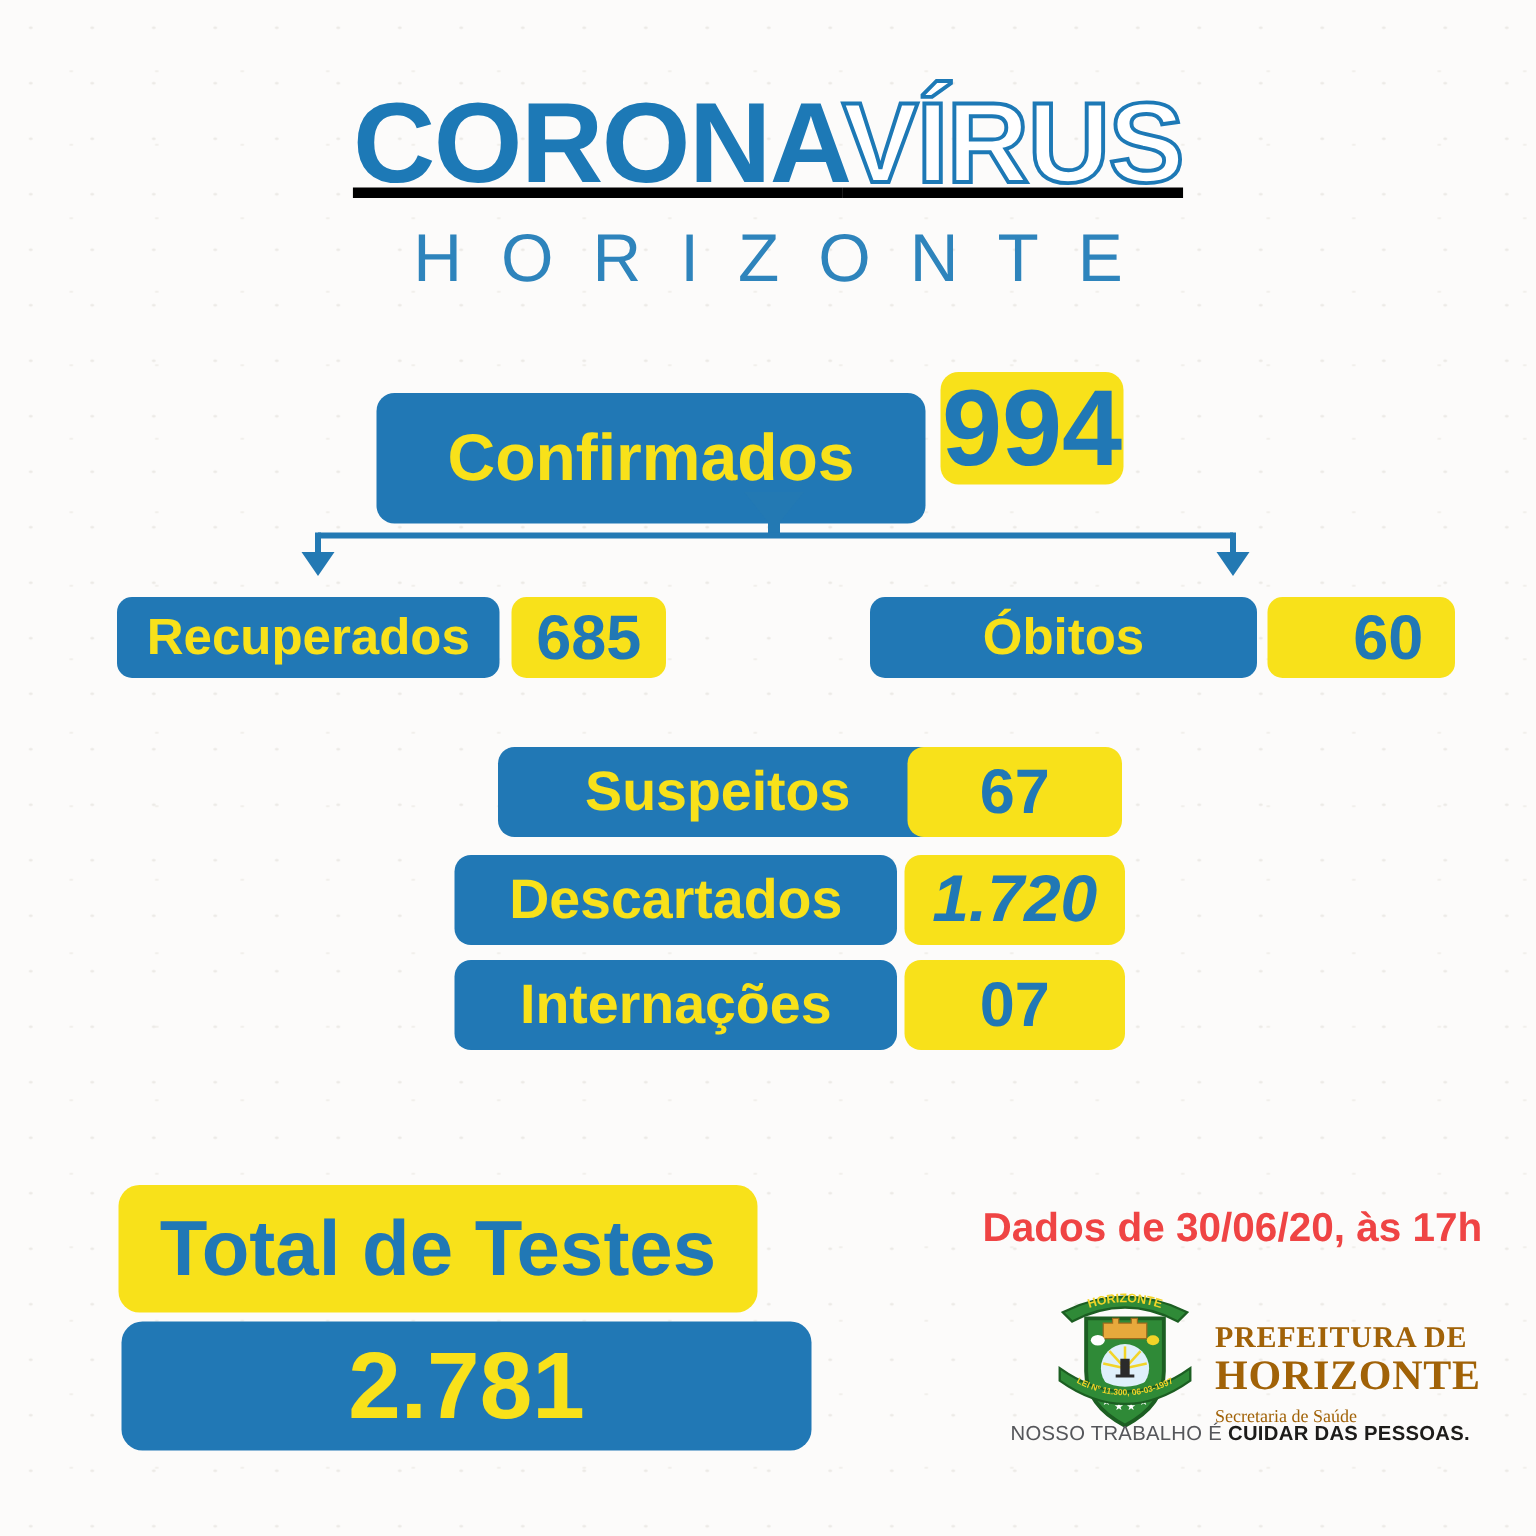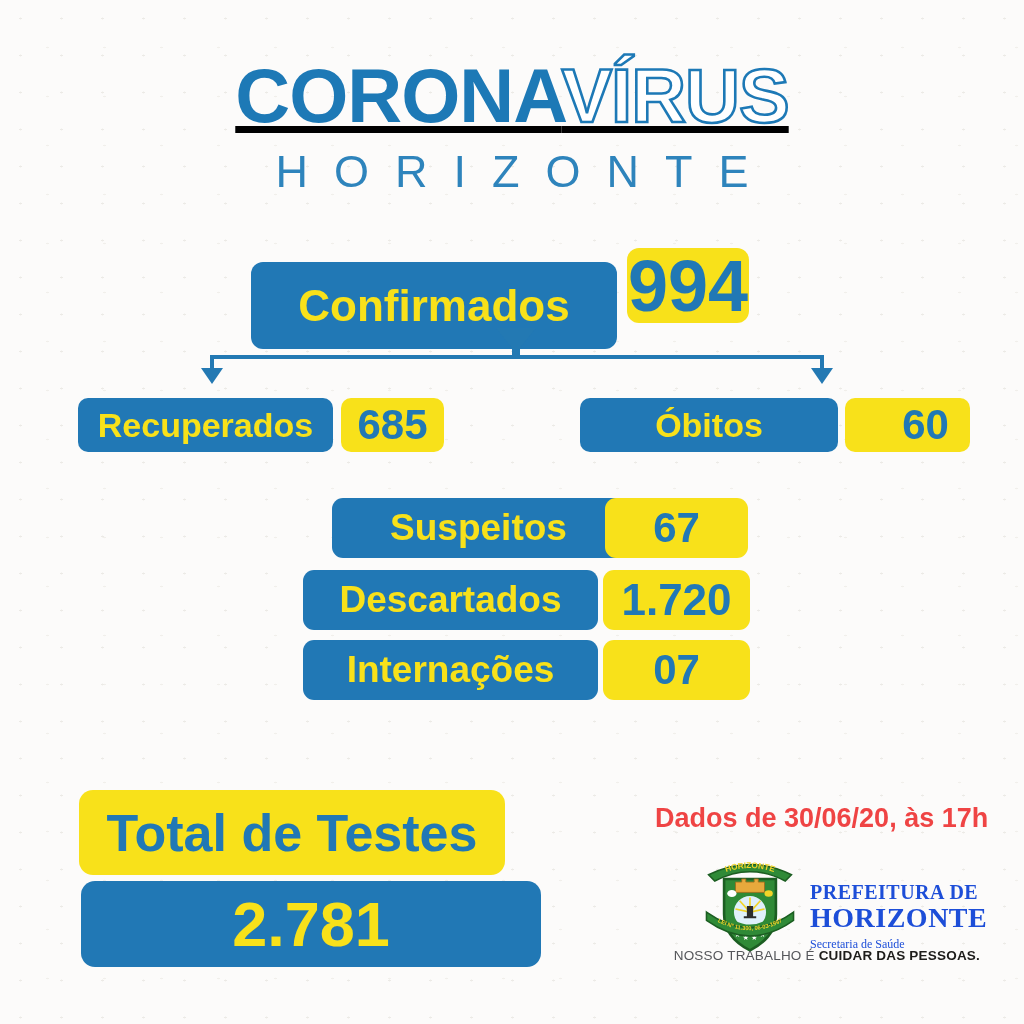--- a/index.html
+++ b/index.html
@@ -19,21 +19,21 @@
   .title-line{font-weight:800;font-size:76px;line-height:1.0;letter-spacing:-1px;white-space:nowrap;text-decoration:underline;}
   .t-solid{color:#1d79b6;}
   .t-outline{color:#ffffff;-webkit-text-stroke:2.6px #1d79b6;text-stroke:2.6px #1d79b6;}
   .subtitle{margin-top:12px;font-size:45px;font-weight:400;color:#2e84bc;letter-spacing:26px;padding-left:26px;white-space:nowrap;}
   
   .bluebox{background:#2178b5;color:#f8e11a;border-radius:12px;
     display:flex;align-items:center;justify-content:center;font-weight:700;}
   .yellowbox{background:#f8e11a;color:#2178b5;border-radius:12px;
     display:flex;align-items:center;justify-content:center;font-weight:700;}
   
-  .org-text{font-family:"Liberation Serif", serif;color:#1d4ed8;line-height:1.0;}
+  .org-text{font-family:"Liberation Serif", serif;color:#a16207;line-height:1.0;}
   .org-l1{font-size:20px;font-weight:700;letter-spacing:0.5px;}
   .org-l2{font-size:28px;font-weight:700;letter-spacing:0.5px;margin-top:2px;}
   .org-l3{font-size:12px;font-weight:400;margin-top:6px;}
   .date-note{font-size:27px;font-weight:700;color:#ef4444;text-align:center;white-space:nowrap;}
   .slogan{font-size:13.5px;color:#55565a;text-align:right;white-space:nowrap;letter-spacing:0.2px;}
   .slogan b{color:#1d1c1a;font-weight:700;}
 </style>
 </head>
 <body>
 
@@ -57,21 +57,21 @@
 <div class="abs bluebox" style="left:78px;top:398px;width:255px;height:54px;font-size:34px;border-radius:10px;">Recuperados</div>
 <div class="abs yellowbox" style="left:341px;top:398px;width:103px;height:54px;font-size:42px;border-radius:10px;">685</div>
 
 <div class="abs bluebox" style="left:580px;top:398px;width:258px;height:54px;font-size:34px;border-radius:10px;">Óbitos</div>
 <div class="abs yellowbox" style="left:845px;top:398px;width:89px;height:54px;font-size:42px;border-radius:10px;padding-left:36px;">60</div>
 
 <div class="abs bluebox" style="left:305px;top:498px;width:293px;height:60px;font-size:37px;border-radius:11px;margin-left:27px;">Suspeitos</div>
 <div class="abs yellowbox" style="left:605px;top:498px;width:143px;height:60px;font-size:42px;border-radius:11px;">67</div>
 
 <div class="abs bluebox" style="left:303px;top:570px;width:295px;height:60px;font-size:37px;border-radius:11px;">Descartados</div>
-<div class="abs yellowbox" style="left:603px;top:570px;width:147px;height:60px;font-size:44px;border-radius:11px;">1.720</div>
+<div class="abs yellowbox" style="left:603px;top:570px;width:147px;height:60px;font-size:44px;border-radius:11px;font-style:italic;">1.720</div>
 
 <div class="abs bluebox" style="left:303px;top:640px;width:295px;height:60px;font-size:37px;border-radius:11px;">Internações</div>
 <div class="abs yellowbox" style="left:603px;top:640px;width:147px;height:60px;font-size:42px;border-radius:11px;">07</div>
 
 <div class="abs yellowbox" style="left:79px;top:790px;width:426px;height:85px;font-size:52px;border-radius:14px;">Total de Testes</div>
 <div class="abs bluebox" style="left:81px;top:881px;width:460px;height:86px;font-size:63px;border-radius:14px;text-align:center;">2.781</div>
 
 <div class="abs date-note" style="left:655px;top:803px;width:330px;">Dados de 30/06/20, às 17h</div>
 
 <div class="abs" style="left:698px;top:852px;width:250px;height:115px;">

